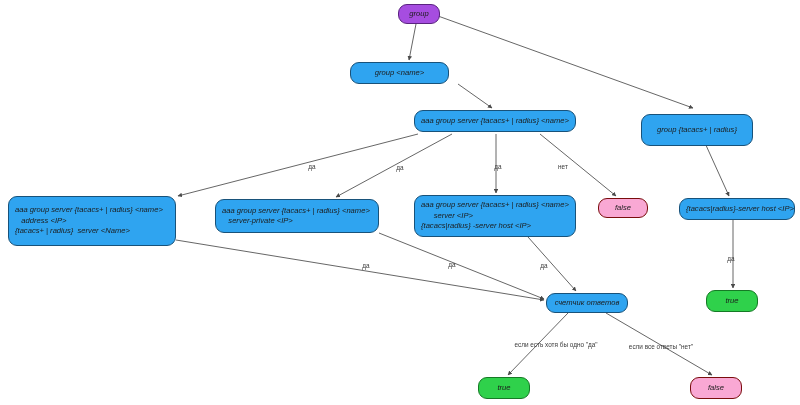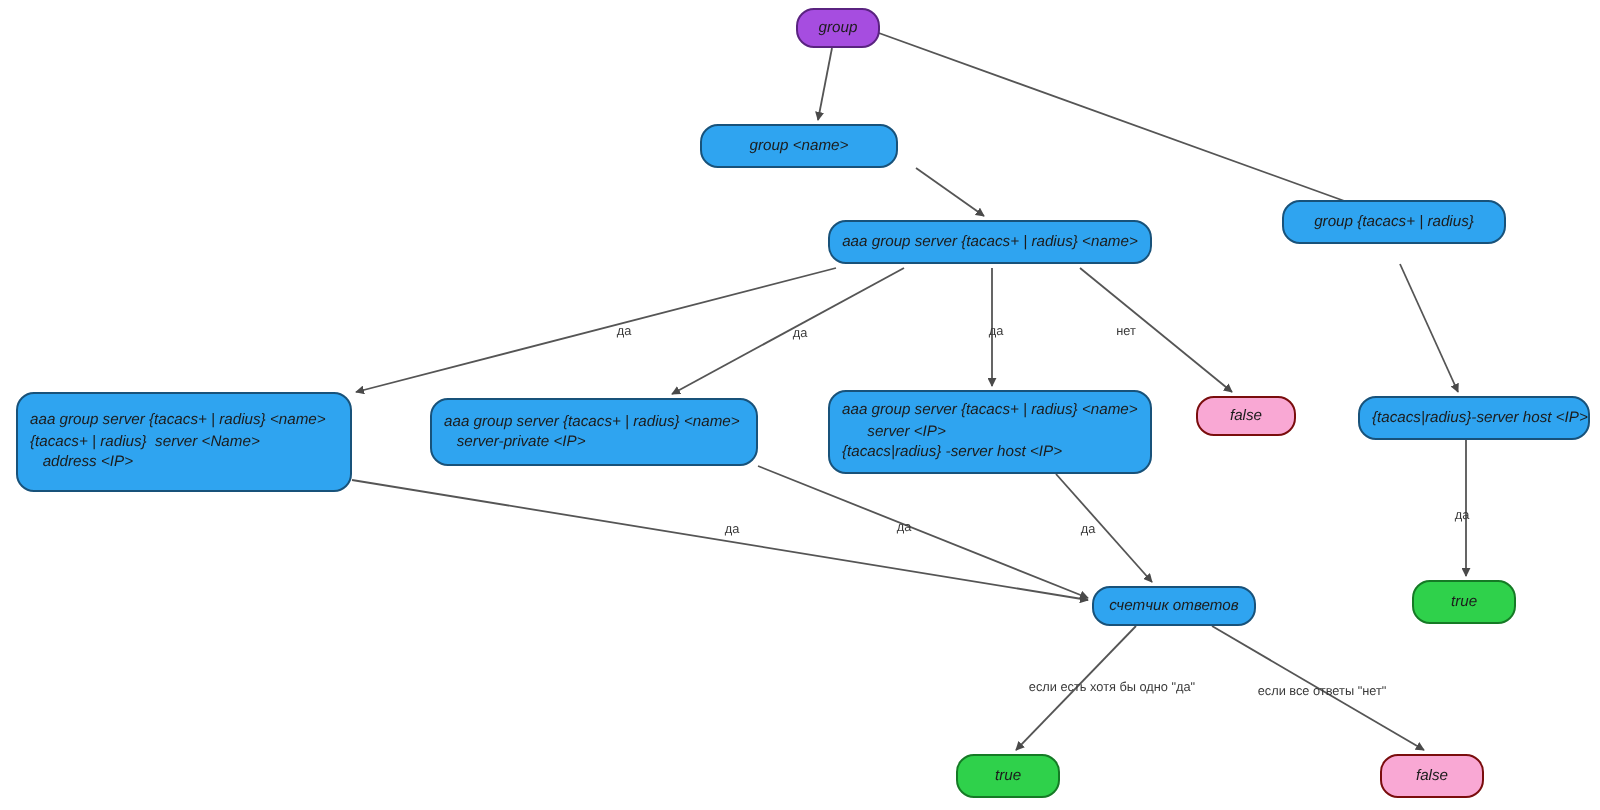--- a/index.html
+++ b/index.html
@@ -86,22 +86,22 @@
         <polyline points="379,233 544,299" fill="none" stroke="#555555" stroke-width="0.9" marker-end="url(#arrow)"></polyline>
         <polyline points="528,237 576,291" fill="none" stroke="#555555" stroke-width="0.9" marker-end="url(#arrow)"></polyline>
         <polyline points="568,313 508,375" fill="none" stroke="#555555" stroke-width="0.9" marker-end="url(#arrow)"></polyline>
         <polyline points="606,313 712,375" fill="none" stroke="#555555" stroke-width="0.9" marker-end="url(#arrow)"></polyline>
       </g>
   </svg>
   <div id="node-layer">
       <div class="node purple center-text" style="left: 398px; top: 4px; width: 42px; height: 20px;"><span class="line">group</span></div>
       <div class="node blue center-text" style="left: 350px; top: 62px; width: 99px; height: 22px;"><span class="line">group &lt;name&gt;</span></div>
       <div class="node blue center-text" style="left: 414px; top: 110px; width: 162px; height: 22px;"><span class="line">aaa group server {tacacs+ | radius} &lt;name&gt;</span></div>
-      <div class="node blue center-text" style="left: 641px; top: 100px; width: 112px; height: 22px;"><span class="line">group {tacacs+ | radius}</span></div>
-      <div class="node blue" style="left: 8px; top: 196px; width: 168px; height: 50px;"><span class="line">aaa group server {tacacs+ | radius} &lt;name&gt;</span><span class="line">{tacacs+ | radius}  server &lt;Name&gt;</span><span class="line">   address &lt;IP&gt;</span></div>
+      <div class="node blue center-text" style="left: 641px; top: 114px; width: 112px; height: 32px;"><span class="line">group {tacacs+ | radius}</span></div>
+      <div class="node blue" style="left: 8px; top: 196px; width: 168px; height: 50px;"><span class="line">aaa group server {tacacs+ | radius} &lt;name&gt;</span><span class="line">   address &lt;IP&gt;</span><span class="line">{tacacs+ | radius}  server &lt;Name&gt;</span></div>
       <div class="node blue" style="left: 215px; top: 199px; width: 164px; height: 34px;"><span class="line">aaa group server {tacacs+ | radius} &lt;name&gt;</span><span class="line">   server-private &lt;IP&gt;</span></div>
       <div class="node blue" style="left: 414px; top: 195px; width: 162px; height: 42px;"><span class="line">aaa group server {tacacs+ | radius} &lt;name&gt;</span><span class="line">      server &lt;IP&gt;</span><span class="line">{tacacs|radius} -server host &lt;IP&gt;</span></div>
       <div class="node red center-text" style="left: 598px; top: 198px; width: 50px; height: 20px;"><span class="line">false</span></div>
       <div class="node blue center-text" style="left: 679px; top: 198px; width: 116px; height: 22px;"><span class="line">{tacacs|radius}-server host &lt;IP&gt;</span></div>
       <div class="node green center-text" style="left: 706px; top: 290px; width: 52px; height: 22px;"><span class="line">true</span></div>
       <div class="node blue center-text" style="left: 546px; top: 293px; width: 82px; height: 20px;"><span class="line">счетчик ответов</span></div>
       <div class="node green center-text" style="left: 478px; top: 377px; width: 52px; height: 22px;"><span class="line">true</span></div>
       <div class="node red center-text" style="left: 690px; top: 377px; width: 52px; height: 22px;"><span class="line">false</span></div>
     </div>
   <div id="label-layer">

